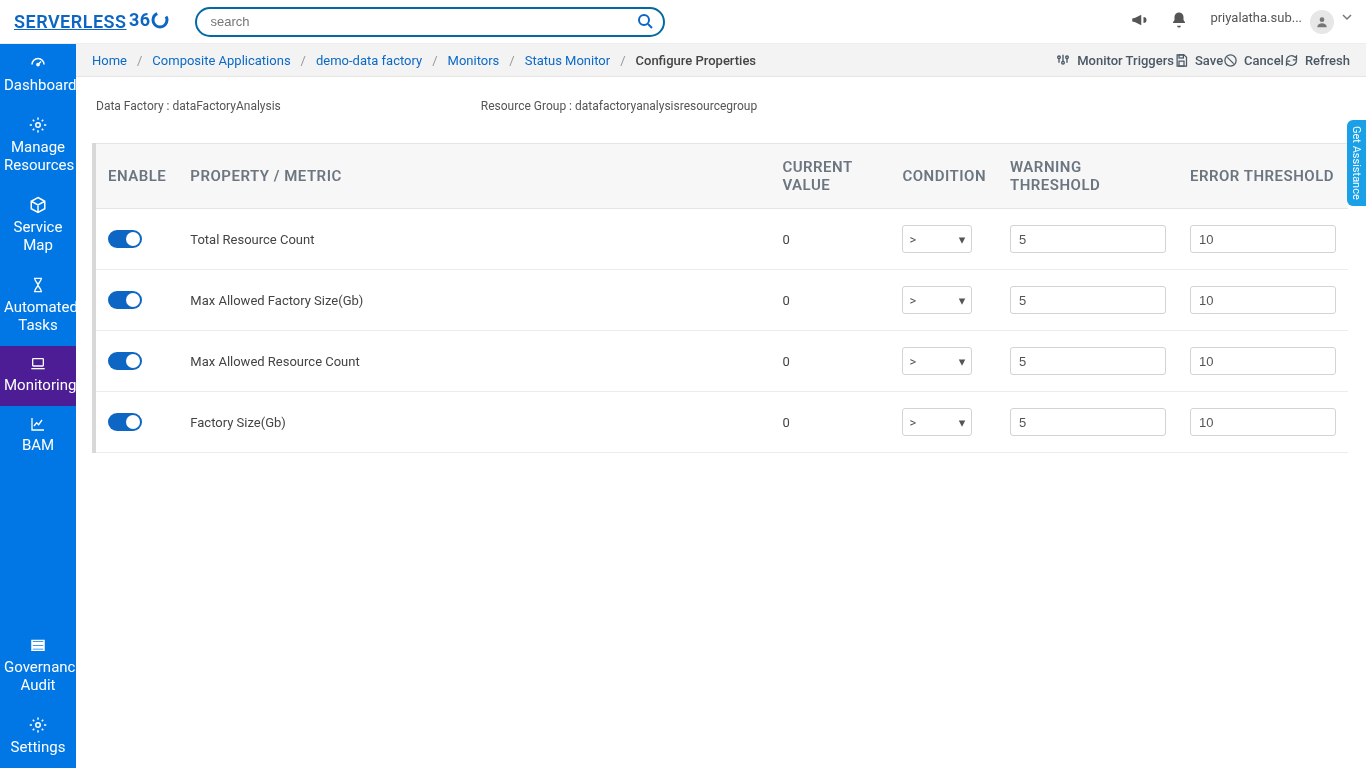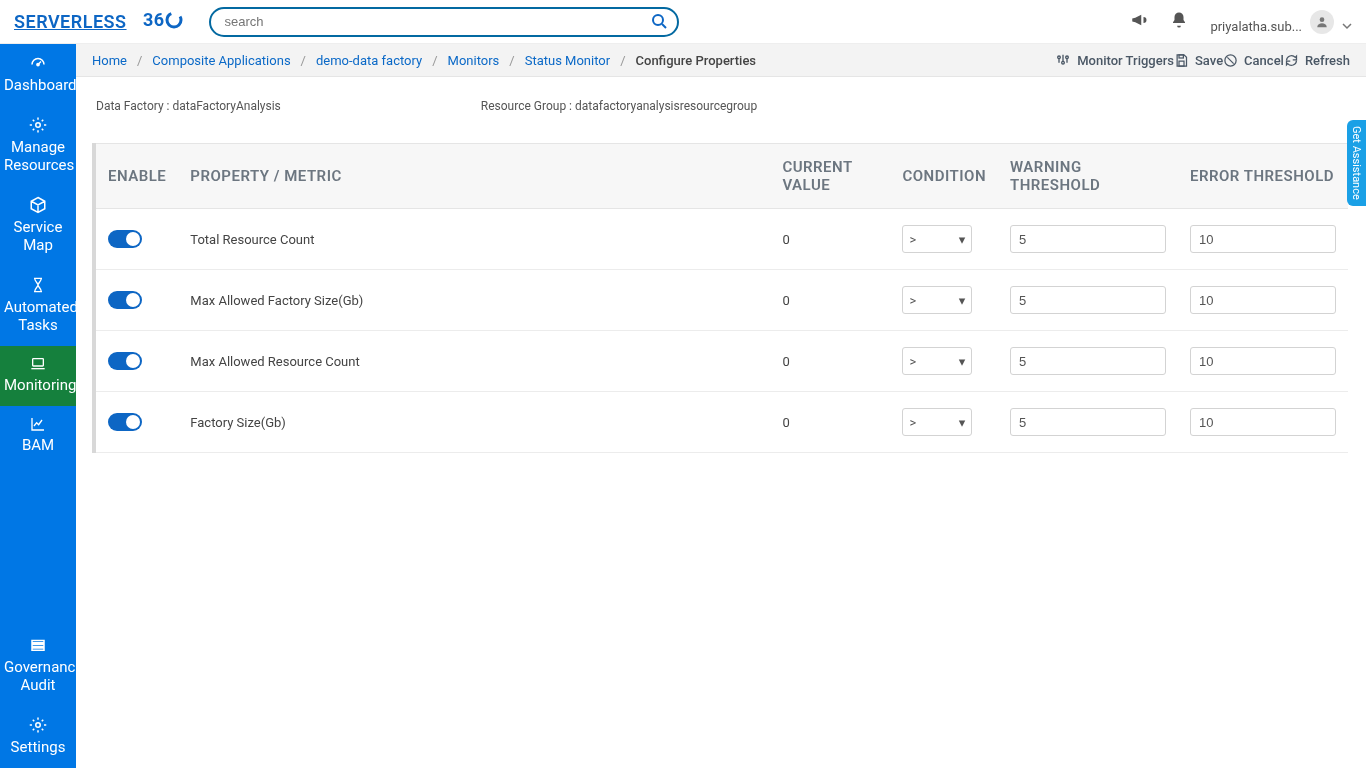--- a/index.html
+++ b/index.html
@@ -1,34 +1,34 @@
 <!DOCTYPE html>
 <html><head>
 <meta charset="utf-8">
 <style>
   * { box-sizing: border-box; margin: 0; padding: 0; }
   body { font-family: -apple-system, BlinkMacSystemFont, "Segoe UI", Roboto, Arial, sans-serif; font-size: 13px; color: #333; background: #fff; width: 1366px; height: 768px; overflow: hidden; position: relative; }
 
   
   .topbar { height: 44px; display: flex; align-items: center; padding: 0 14px; border-bottom: 1px solid #eee; }
   .logo { display: flex; align-items: center; color: #0d66c4; font-weight: 600; letter-spacing: 0.5px; font-size: 18px; margin-right: 26px; text-decoration: underline; }
-  .logo .ring { display:inline-block; margin-left:16px; vertical-align:middle; }
+  .logo .ring { display:inline-block; margin-left:2px; vertical-align:middle; }
   .search-wrap { position: relative; width: 470px; }
   .search-wrap input { width: 100%; height: 30px; border: 2px solid #0369a1; border-radius: 20px; padding: 0 36px 0 14px; font-size: 13px; color: #404040; outline: none; }
   .search-wrap .search-icon { position: absolute; right: 12px; top: 6px; color: #0d66c4; }
   .topbar-right { margin-left: auto; display: flex; align-items: center; gap: 22px; color: #555; }
   .topbar-right .ticon { cursor: pointer; }
-  .user-chip { display: flex; align-items: flex-end; gap: 8px; cursor: pointer; }
+  .user-chip { display: flex; align-items: flex-start; gap: 8px; cursor: pointer; }
   .avatar { width: 24px; height: 24px; background: #e7e7e7; border-radius: 50%; display:flex; align-items:center; justify-content:center; color:#666; }
 
   
   .sidebar { position: absolute; left: 0; top: 44px; bottom: 0; width: 76px; background: #0077e5; color: #fff; display: flex; flex-direction: column; align-items: stretch; }
   .sidebar .sb-item { text-align: center; padding: 10px 4px 12px; font-size: 15px; cursor: pointer; }
   .sidebar .sb-item svg, .sidebar .sb-item .i { display:block; margin:0 auto 4px; }
-  .sidebar .sb-item.active { background: #15803d; }
+  .sidebar .sb-item.active { background: #4c1d95; }
   .sidebar .spacer { flex: 1; }
 
   
   .content { position:absolute; left:76px; right:0; top:44px; bottom:0; overflow:auto; }
 
   
   .crumbbar { background: #f3f3f3; border-bottom: 1px solid #e5e5e5; display: flex; align-items: center; padding: 8px 16px; }
   .crumbs { display:flex; align-items:center; gap:10px; flex-wrap:wrap; }
   .crumbs a { color: #0b69c7; text-decoration: none; cursor:pointer; }
   .crumbs .sep { color: #999; }

